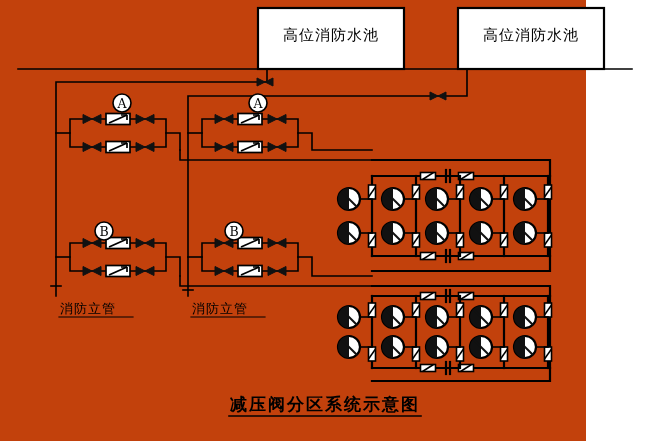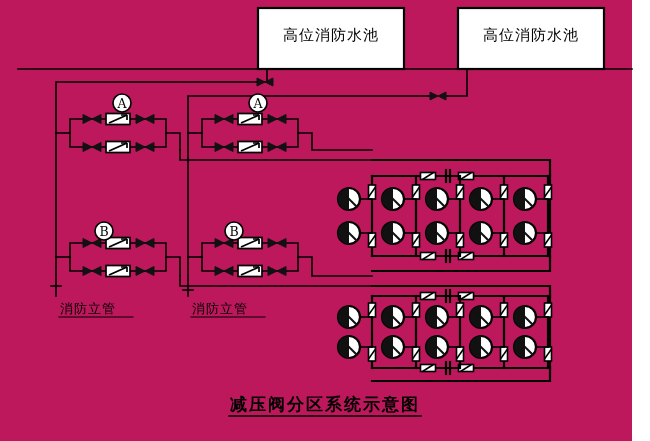--- a/index.html
+++ b/index.html
@@ -1,18 +1,18 @@
 <!DOCTYPE html>
 <html><head>
 <meta charset="utf-8">
 <style>
   html,body{margin:0;padding:0;background:#ffffff;}
   body{width:650px;height:441px;overflow:hidden;
        font-family:"DejaVu Sans","Liberation Sans",sans-serif;}
-  #stage{position:relative;width:632px;height:441px;background:#be185d;}
+  #stage{position:relative;width:586px;height:441px;background:#c2410c;}
   svg{display:block;}
   .ln{stroke:#000;fill:none;stroke-linecap:square;}
   .th1{stroke-width:1.6;}
   .th2{stroke-width:2.2;}
   .thin{stroke-width:1.2;}
   .fillw{fill:#ffffff;stroke:#000;}
   .cjk{font-family:"DejaVu Sans","Liberation Sans",sans-serif;fill:#000;}
   .tanklbl{font-size:15px;letter-spacing:1px;}
   .standlbl{font-size:13px;letter-spacing:1px;}
   .titlelbl{font-size:17px;font-weight:bold;letter-spacing:2px;}

